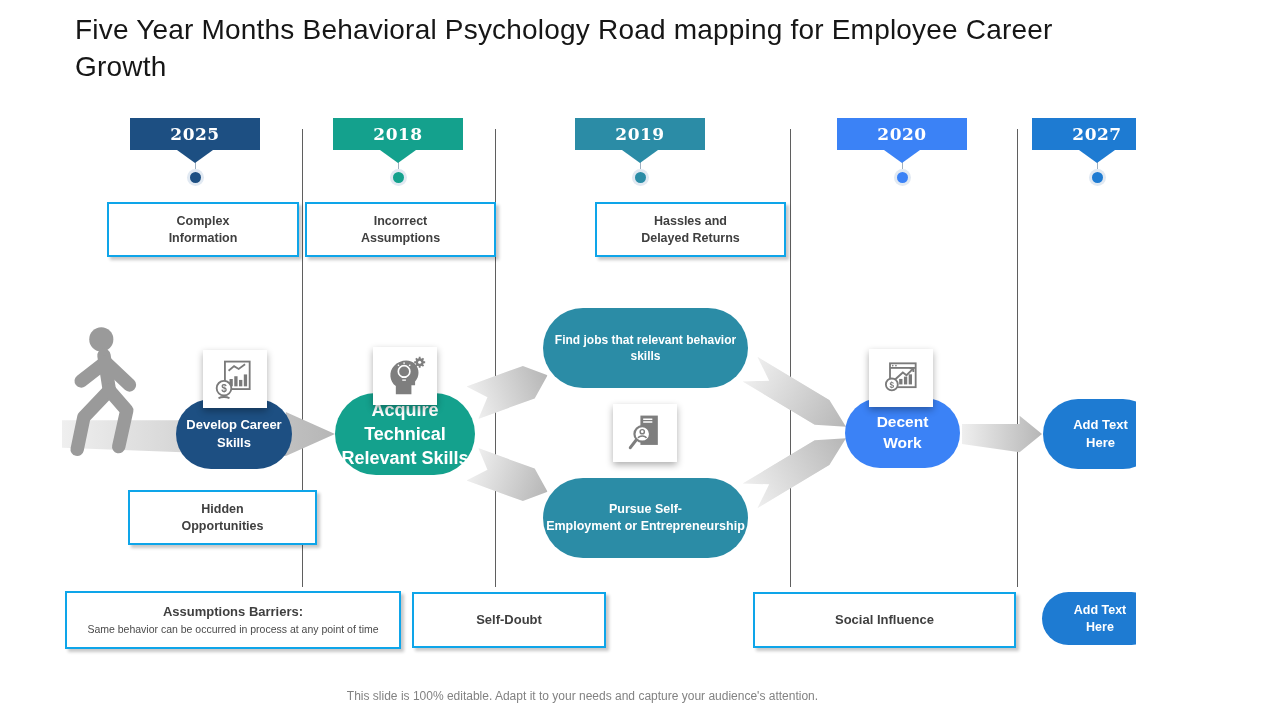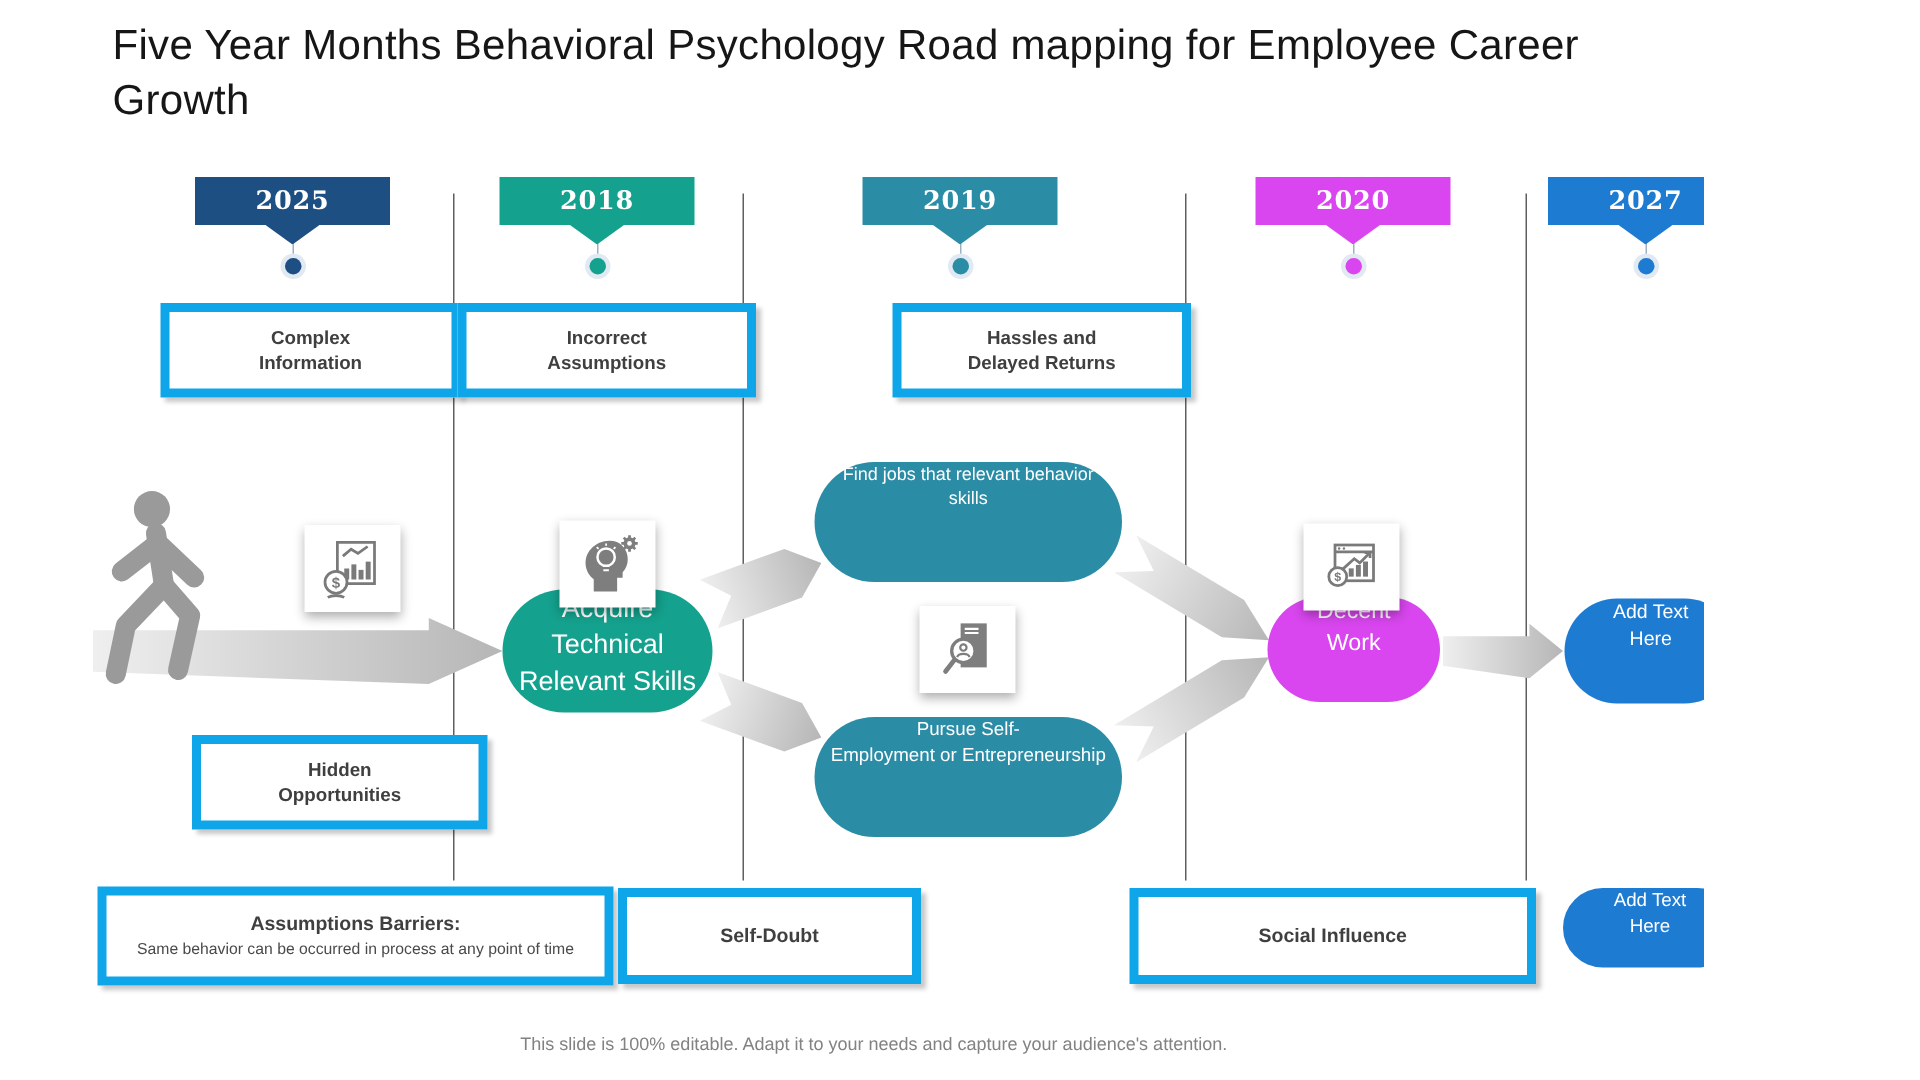--- a/index.html
+++ b/index.html
@@ -9,28 +9,28 @@
          line-height:1.32;letter-spacing:.2px;}
   .vline{position:absolute;top:129px;height:458px;width:1px;background:#5f5f5f;z-index:0;}
   .year-tab{position:absolute;top:118px;width:130px;height:32px;display:flex;align-items:center;
             justify-content:center;color:#fff;font-family:"DejaVu Serif",serif;font-size:17px;
             font-weight:700;letter-spacing:.5px;z-index:2;}
   .tri{position:absolute;top:150px;width:36px;height:13px;clip-path:polygon(0 0,100% 0,50% 100%);z-index:2;}
   .stem{position:absolute;top:161px;width:1px;height:10px;background:#9fb0c0;}
   .dot{position:absolute;top:172px;width:11px;height:11px;border-radius:50%;
        box-shadow:0 0 0 3px #e1e9f2;}
   .c1{background:#1d4f82}.c2{background:#14a18d}.c3{background:#2b8ca6}
-  .c4{background:#d946ef}.c5{background:#1e7bd2}
-  .note{position:absolute;background:#fff;border:6px solid #0ea5e9;
+  .c4{background:#3b82f6}.c5{background:#1e7bd2}
+  .note{position:absolute;background:#fff;border:2px solid #0ea5e9;
         box-shadow:3px 3px 3px rgba(0,0,0,.22);display:flex;flex-direction:column;
         align-items:center;justify-content:center;text-align:center;color:#3f3f3f;
         font-weight:700;font-size:12.5px;line-height:1.3;white-space:pre-line;z-index:2;}
   .note .sub{font-weight:400;font-size:10.5px;color:#4a4a4a;margin-top:2px;max-width:95%;}
-  .pill{position:absolute;display:flex;justify-content:center;color:#fff;
-        font-weight:400;text-align:center;white-space:pre-line;z-index:3;line-height:1.35;}
+  .pill{position:absolute;display:flex;align-items:center;justify-content:center;color:#fff;
+        font-weight:700;text-align:center;white-space:pre-line;z-index:3;line-height:1.35;}
   .iconbox{position:absolute;width:64px;height:58px;background:#fff;
            box-shadow:0 3px 7px rgba(0,0,0,.32);display:flex;align-items:center;
            justify-content:center;z-index:4;}
   .arrow{position:absolute;background:linear-gradient(to right,#efefef,#b6b6b6);z-index:1;}
   .arr-band{clip-path:polygon(0 20%,82% 20%,82% 2%,100% 50%,82% 98%,0 80%);}
   .arr-head{clip-path:polygon(0 24%,72% 24%,72% 2%,100% 50%,72% 98%,0 76%);}
   .arr-chev{clip-path:polygon(0 2%,75% 2%,100% 50%,75% 98%,0 98%,20% 50%);}
   .person{position:absolute;z-index:2;}
   .footer{position:absolute;left:0;right:0;top:689px;text-align:center;color:#828282;font-size:12px;margin-left:29px;}
 </style>
@@ -102,20 +102,22 @@
       <g stroke="#9a9a9a" stroke-width="10" stroke-linecap="round" stroke-linejoin="round" fill="none">
         <path d="M27 22 L31 48"></path>
         <path d="M28 27 L10 41"></path>
         <path d="M28 27 L46 44"></path>
         <path d="M31 48 L12 68 L7 92"></path>
         <path d="M31 48 L44 63 L38 90"></path>
       </g>
     </svg>
   </div>
 
+  <div class="pill c1" style="left:176px;top:399px;width:116px;height:70px;border-radius:35px;font-size:13px"><span>Develop Career
+Skills</span></div>
   <div class="pill c2" style="left:335px;top:393px;width:140px;height:82px;border-radius:41px;font-size:18px"><span>Acquire Technical
 Relevant Skills</span></div>
   <div class="pill c3" style="left:543px;top:308px;width:205px;height:80px;border-radius:40px;font-size:12px"><span>Find jobs that relevant behavior
 skills</span></div>
   <div class="pill c4" style="left:845px;top:398px;width:115px;height:70px;border-radius:35px;font-size:15.5px"><span>Decent
 Work</span></div>
   <div class="pill c3" style="left:543px;top:478px;width:205px;height:80px;border-radius:40px;font-size:12.5px"><span>Pursue  Self-
 Employment or Entrepreneurship</span></div>
   <div class="pill c5" style="left:1043px;top:399px;width:115px;height:70px;border-radius:35px;font-size:13px"><span>Add Text
 Here</span></div>

